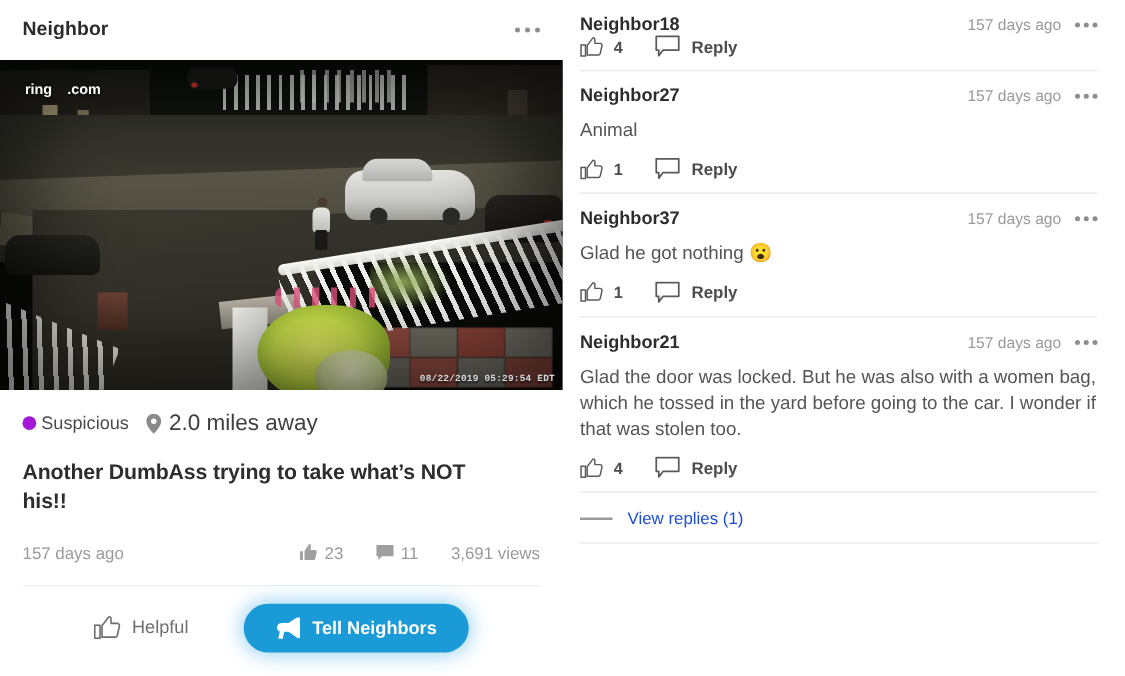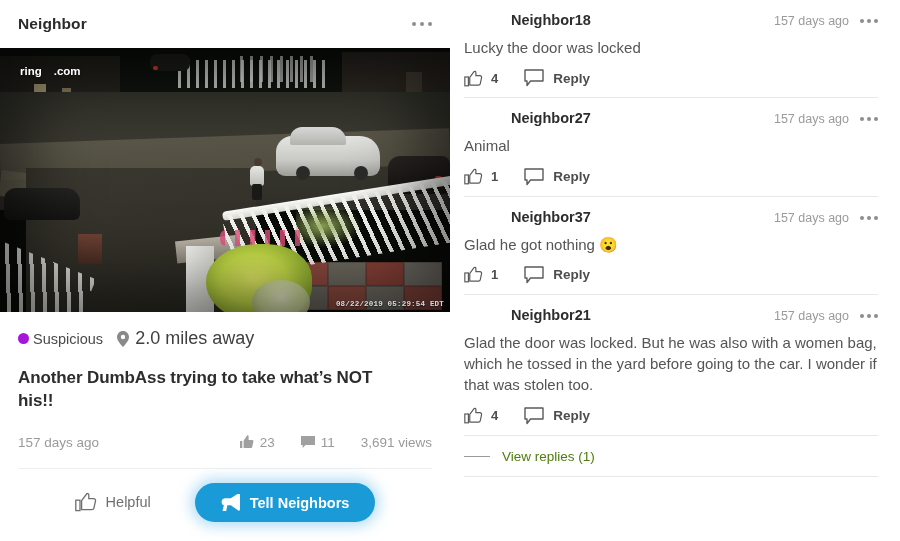--- a/index.html
+++ b/index.html
@@ -192,36 +192,36 @@
     font-size:14.5px; font-weight:700; cursor:pointer;
     box-shadow: 0 0 14px 4px rgba(50,165,225,.38);
     border:none;
   }
 
   
   .comments-pane {
     flex: 1 1 auto; height:541px; background:#fff; padding: 0 22px 0 14px; overflow:hidden;
   }
   .comment { padding: 12px 0 10px 0; }
-  .c-head { display:flex; align-items:flex-end;margin-left:47px; }
+  .c-head { display:flex; align-items:center; }
   .c-user { font-size:14.5px; font-weight:700; color:#2d2d2d; }
   .c-right { margin-left:auto; display:flex; align-items:center; gap:11px; }
   .c-time { font-size:12.5px; color:#9a9a9a; }
   .c-kebab { display:flex; gap:3px; cursor:pointer; padding: 4px 0; }
   .c-kebab i { width:4px; height:4px; border-radius:50%; background:#8d8d8d; display:block; }
   .c-text { font-size:15px; color:#555555; line-height:1.42; margin: 9px 0 11px 0; }
   .c-actions { display:flex; align-items:center; gap:26px; }
   .c-like { display:flex; align-items:center; gap:8px; cursor:pointer; }
   .c-like-n { font-size:13px; font-weight:700; color:#4d4d4d; }
   .c-reply { display:flex; align-items:center; gap:9px; cursor:pointer; }
   .c-reply-l { font-size:13.5px; font-weight:700; color:#4d4d4d; }
   .c-div { height:1px; background:#e8e8e8; }
   .replies-row { display:flex; align-items:center; gap:12px; padding: 13px 0 12px 0; cursor:pointer; }
   .replies-line { width:26px; height:1.5px; background:#9a9a9a; display:block; }
-  .replies-label { font-size:13.5px; color:#4d7c0f; }
+  .replies-label { font-size:13.5px; color:#1d4ed8; }
   svg { display:block; }
 </style>
 </head>
 <body>
 
 <div class="app">
 
   <div class="post-pane">
 
     <div class="post-header">
@@ -354,21 +354,20 @@
         <span class="c-user">Neighbor18</span>
         <span class="c-right">
           <span class="c-time">157 days ago</span>
           <span class="c-kebab">
               <i></i>
               <i></i>
               <i></i>
             </span>
         </span>
       </div>
-      <div class="c-text">Lucky the door was locked</div>
       <div class="c-actions">
         <span class="c-like">
           <span>
             <svg width="19" height="17" viewBox="0 0 22 20">
                 <rect x="0.8" y="8.2" width="4.2" height="10.4" fill="none" stroke="#5a5a5a" stroke-width="1.4"></rect>
                 <path d="M6.6 8.6L11.6 2c.7-.9 2.2-.4 2.2.8v3.9h4.9c1.2 0 2.1 1.1 1.8 2.3l-1.6 7.2c-.2.9-1 1.5-1.9 1.5H6.6V8.6z" fill="none" stroke="#5a5a5a" stroke-width="1.4" stroke-linejoin="round"></path>
               </svg>
           </span>
           <span class="c-like-n">4</span>
         </span>

